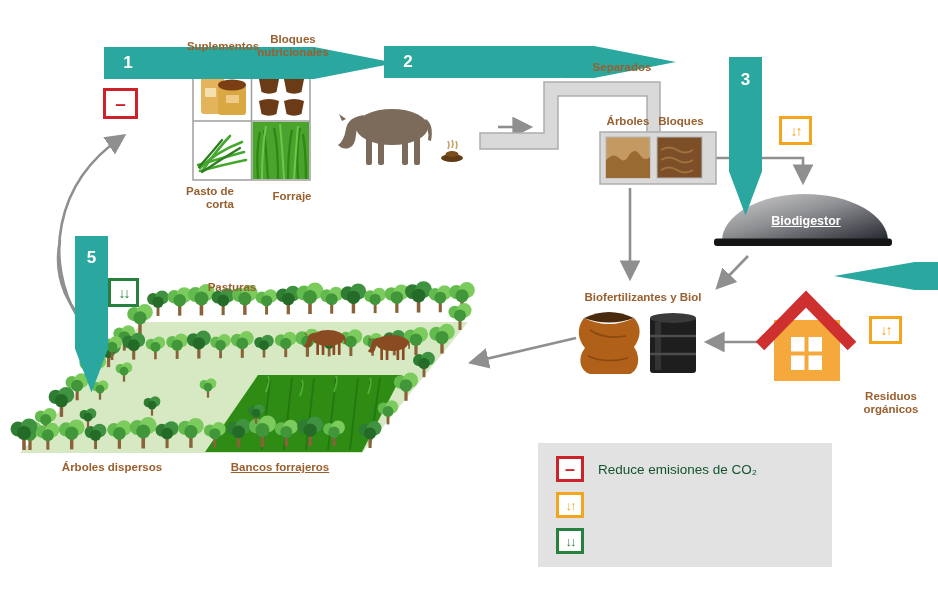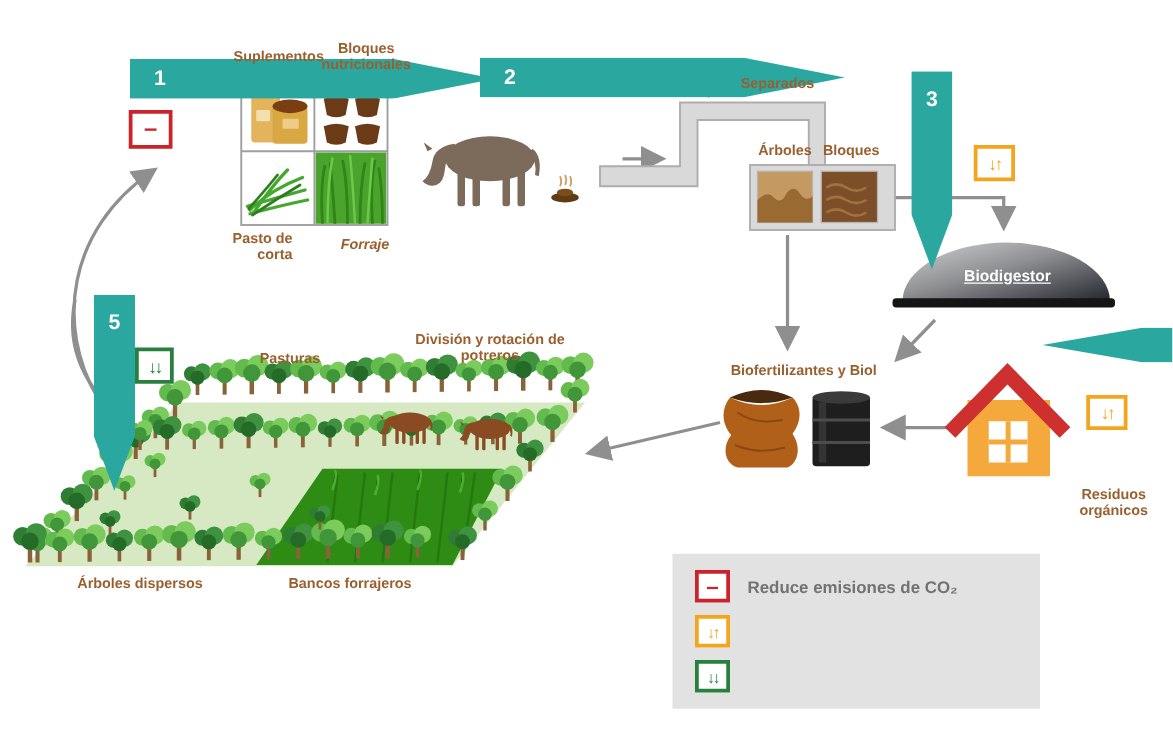--- a/index.html
+++ b/index.html
@@ -20,21 +20,21 @@
   .symbox.green{border:3px solid #27803e;color:#27803e;font-size:14px;letter-spacing:-2px;}
   .dome-label{position:absolute;color:#fff;font-weight:700;font-size:12.5px;transform:translateX(-50%);}
   .legend{position:absolute;left:538px;top:443px;width:294px;height:124px;background:#e2e2e2;
           box-sizing:border-box;padding:13px 18px;display:flex;flex-direction:column;justify-content:space-between;}
   .legend-row{display:flex;align-items:center;}
   .legend-box{width:28px;height:26px;background:#fff;box-sizing:border-box;display:flex;
               align-items:center;justify-content:center;font-weight:700;flex:0 0 auto;}
   .legend-box.red{border:3px solid #cc2229;color:#cc2229;font-size:18px;}
   .legend-box.yellow{border:3px solid #f2a51d;color:#f2a51d;font-size:13px;letter-spacing:-2px;}
   .legend-box.green{border:3px solid #27803e;color:#27803e;font-size:13px;letter-spacing:-2px;}
-  .legend-text{margin-left:14px;color:#737373;font-size:13.5px;font-weight:700;}
+  .legend-text{margin-left:14px;color:#14532d;font-size:13.5px;font-weight:400;}
 </style>
 </head>
 <body>
 
 <div class="canvas">
 
 <svg width="938" height="593" viewBox="0 0 938 593">
   <defs>
     <marker id="arr" markerWidth="9" markerHeight="9" refX="6" refY="4" orient="auto">
       <path d="M0,0 L8,4 L0,8 Z" fill="#8f8f8f"></path>
@@ -296,31 +296,30 @@
 <div class="symbox yellow" style="left:869px;top:316px;width:33px;height:28px;">
       <span>↓↑</span>
     </div>
 <div class="symbox green" style="left:108px;top:278px;width:31px;height:29px;">
       <span>↓↓</span>
     </div>
 
 <div class="lbl" style="left:223px;top:40px;">Suplementos</div>
 <div class="lbl" style="left:293px;top:33px;width:80px;">Bloques nutricionales</div>
 <div class="lbl" style="left:208px;top:185px;width:52px;text-align:right;">Pasto de corta</div>
-<div class="lbl" style="left:292px;top:190px;font-style:italic;">Forraje</div>
+<div class="lbl" style="left:292px;top:190px;">Forraje</div>
 <div class="lbl" style="left:622px;top:61px;">Separados</div>
 <div class="lbl" style="left:628px;top:115px;">Árboles</div>
 <div class="lbl" style="left:681px;top:115px;">Bloques</div>
 <div class="dome-label" style="left:806px;top:214px;text-decoration:underline;">Biodigestor</div>
 <div class="lbl" style="left:626px;top:291px;padding-left:34px;">Biofertilizantes y Biol</div>
 <div class="lbl" style="left:850px;top:390px;margin-left:41px;">Residuos orgánicos</div>
 <div class="lbl" style="left:232px;top:281px;">Pasturas</div>
-<div class="lbl" style="left:392px;top:266px;width:120px;">División y rotación de potreros</div>
 <div class="lbl" style="left:112px;top:461px;">Árboles dispersos</div>
-<div class="lbl" style="left:280px;top:461px;">Bancos forrajeros</div>
+<div class="lbl" style="left:280px;top:461px;text-decoration:underline;">Bancos forrajeros</div>
 
 <div class="legend">
   <div class="legend-row">
     <div class="legend-box red">
           <span>–</span>
         </div>
     <div class="legend-text">Reduce emisiones de CO₂</div>
   </div>
   <div class="legend-row">
     <div class="legend-box yellow">

